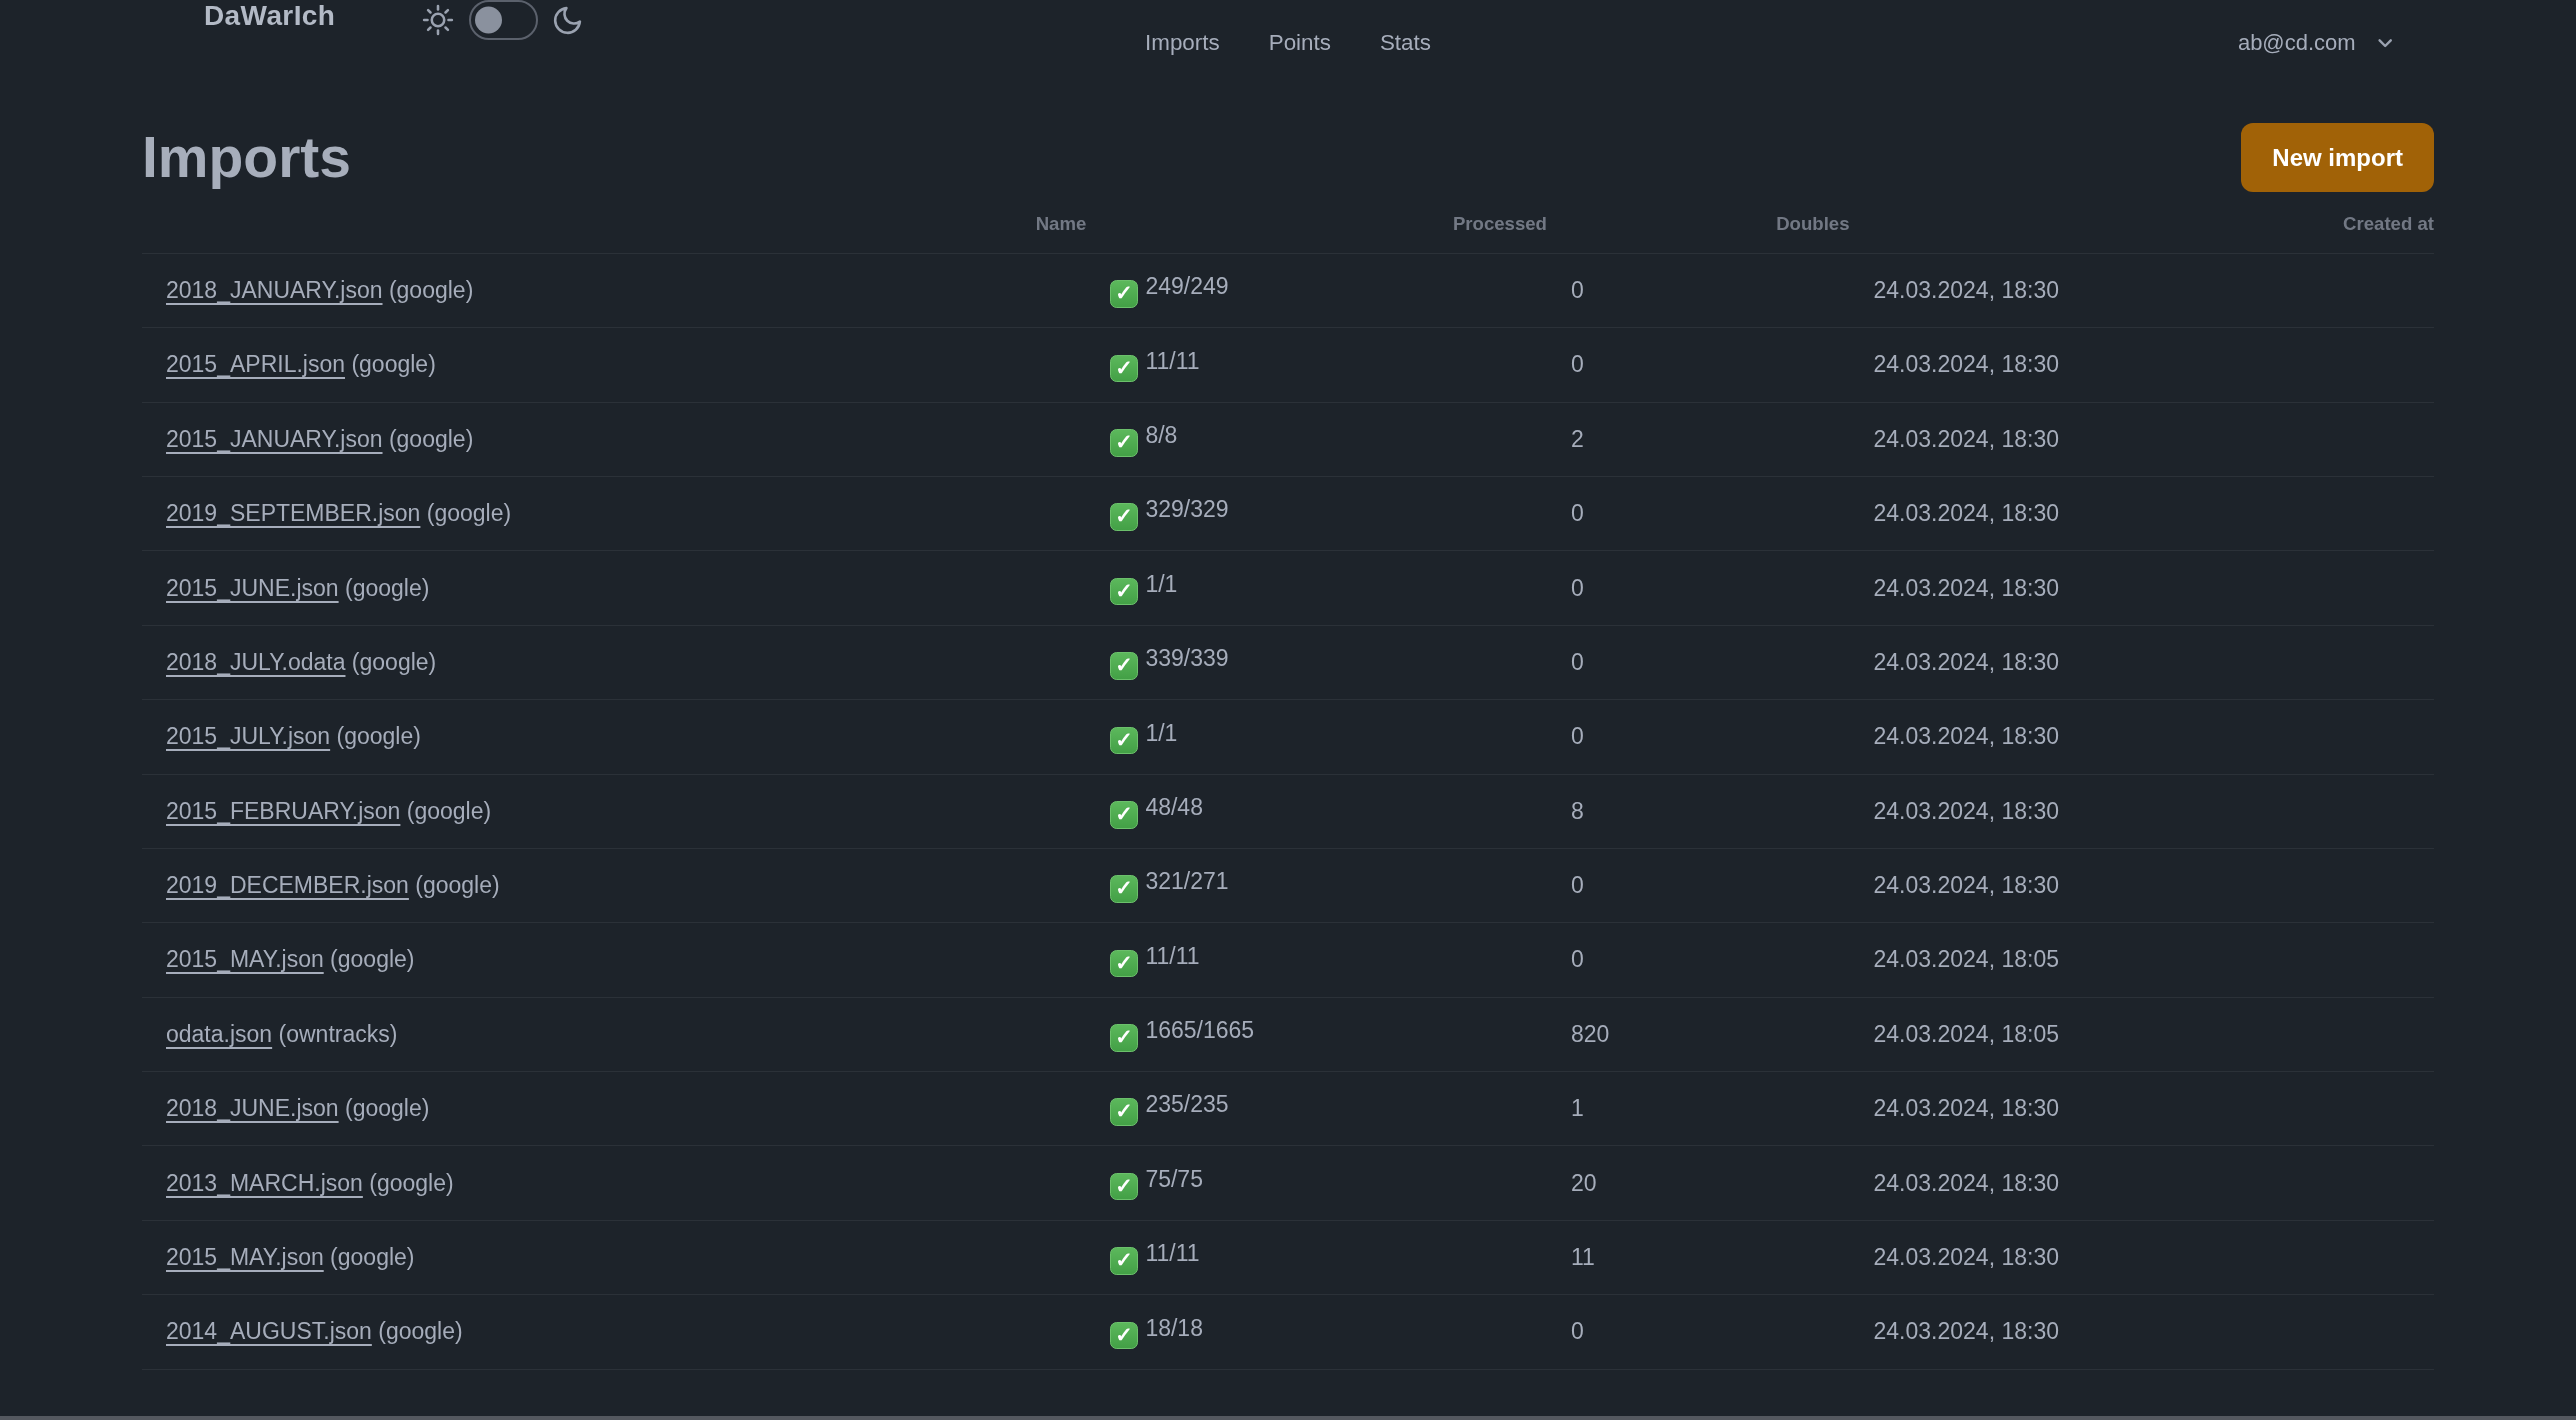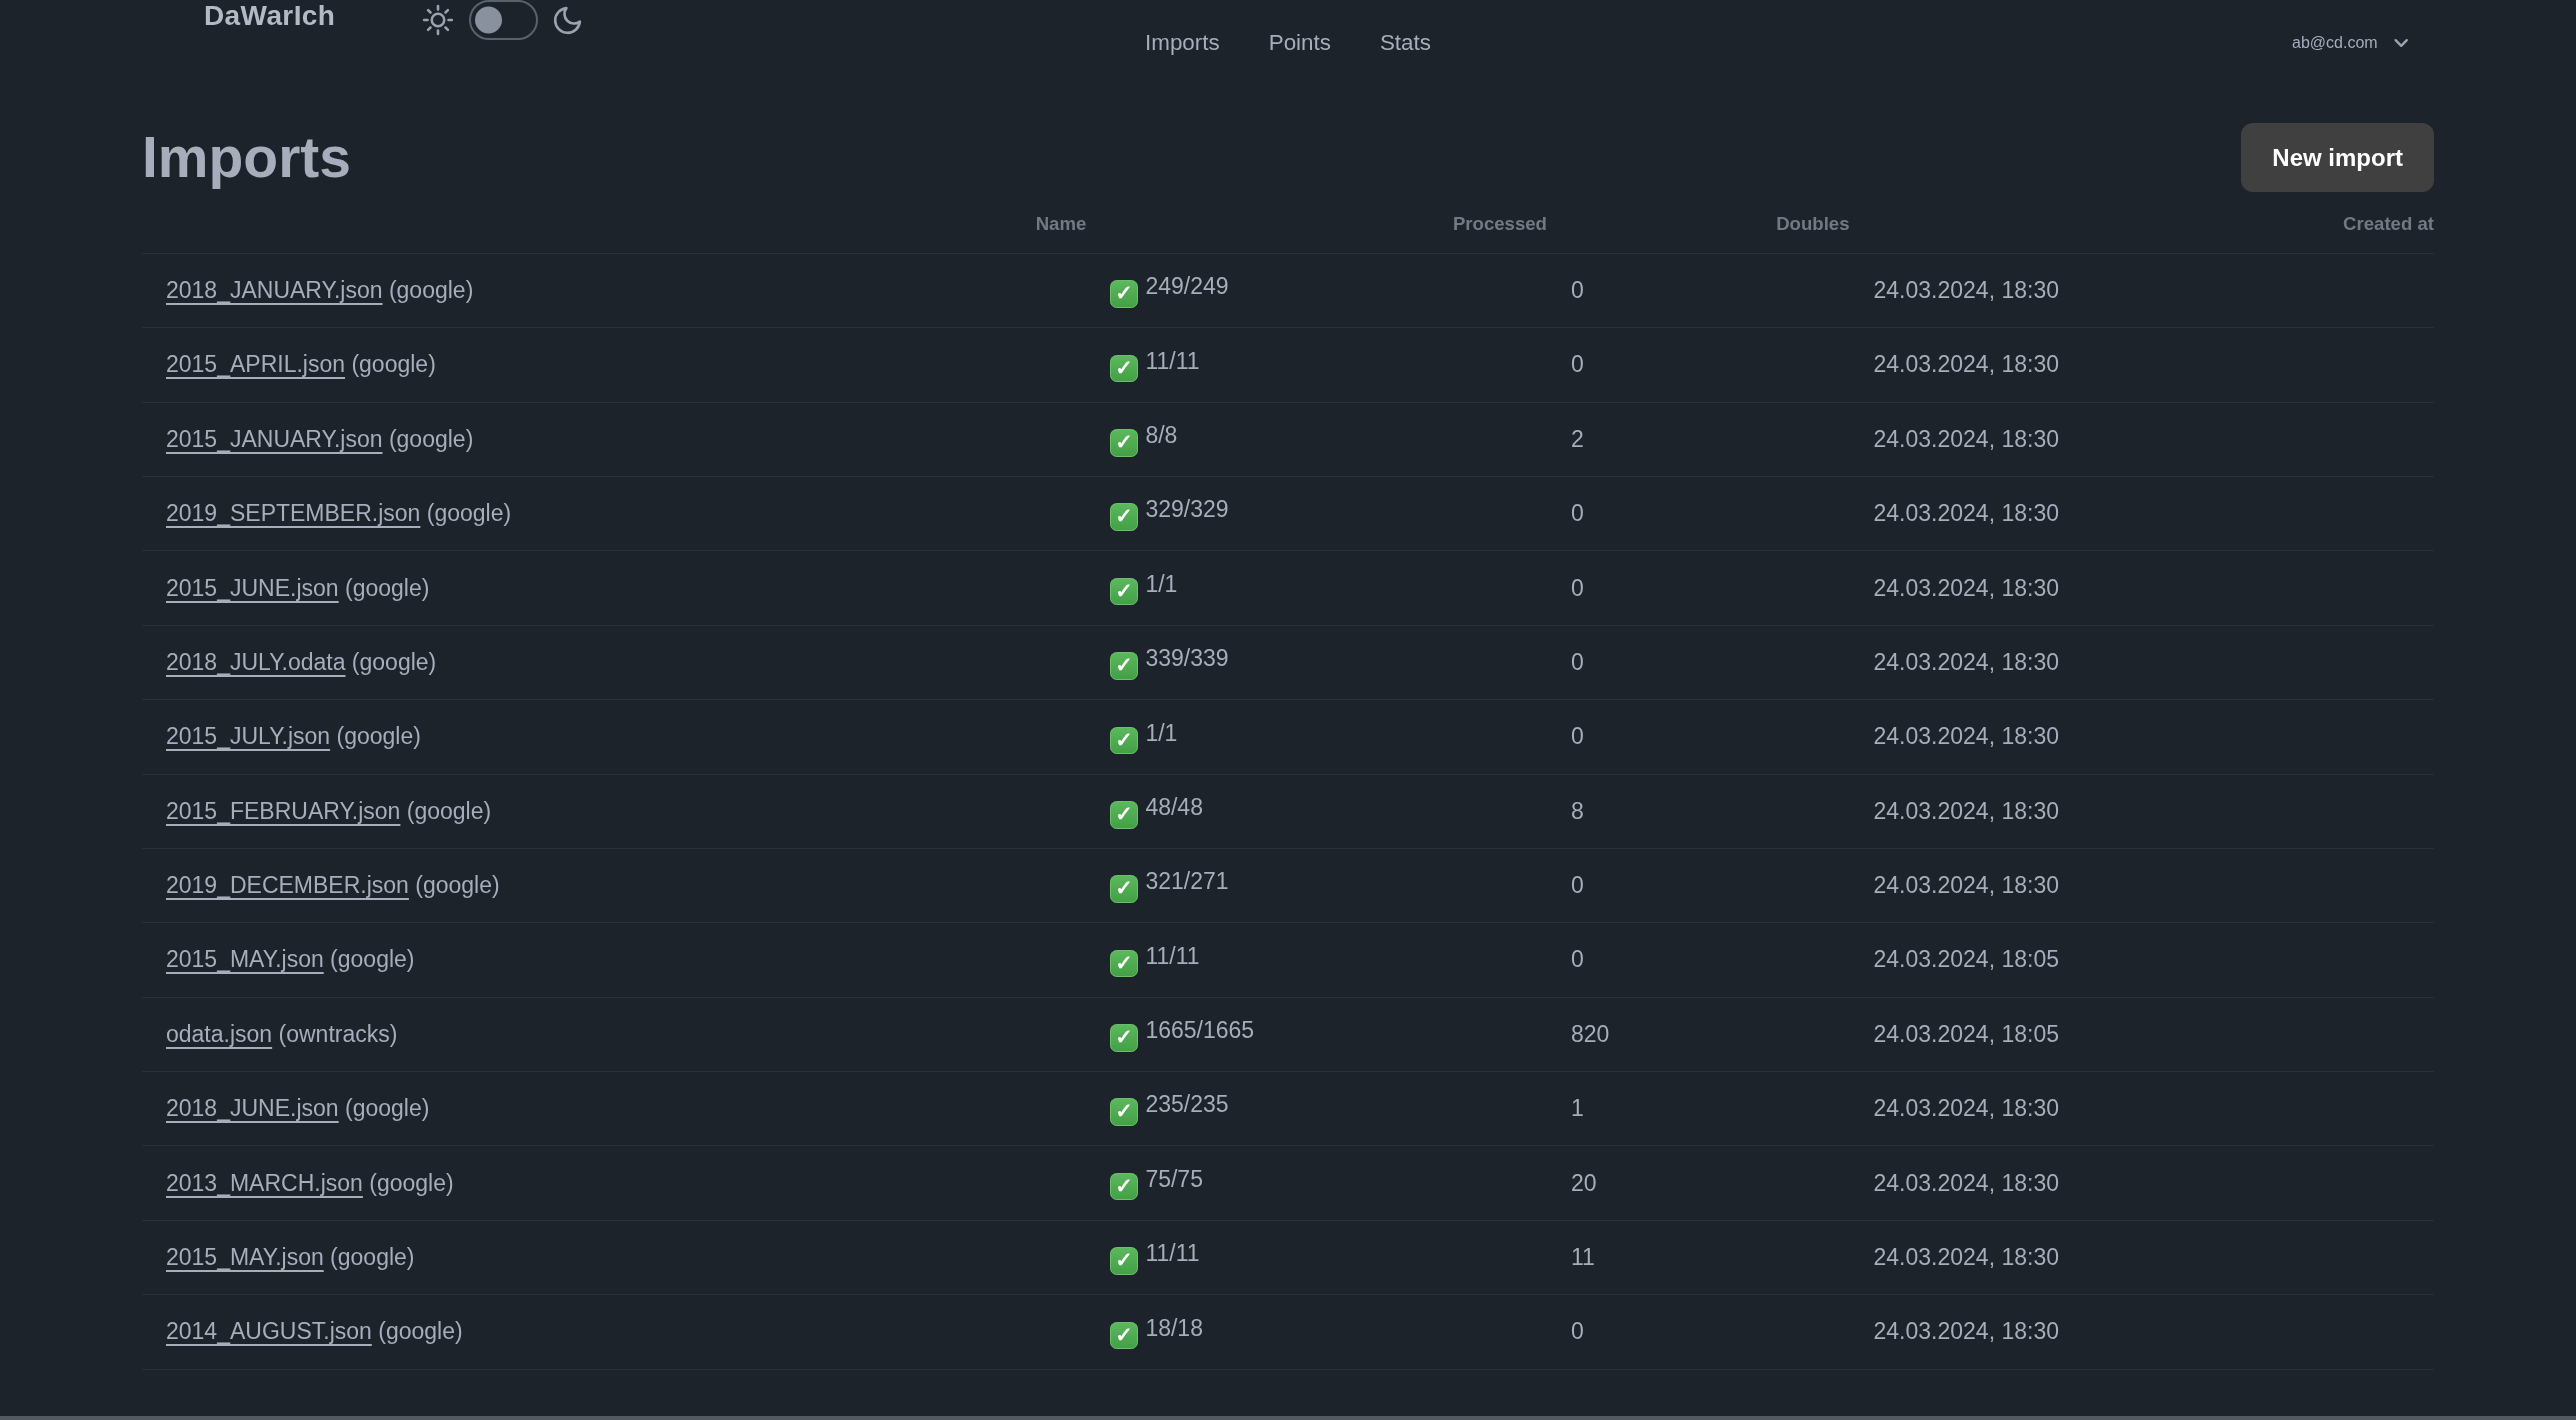--- a/index.html
+++ b/index.html
@@ -57,47 +57,47 @@
     gap: 49px;
   }
   .nav-links .nav-item {
     font-size: 22.4px;
     color: #a6adbb;
     cursor: pointer;
     white-space: nowrap;
   }
   .user-menu {
     position: absolute;
-    right: 164px; top: 50%;
+    right: 180px; top: 50%;
     transform: translateY(-50%);
     display: flex;
     align-items: center;
-    gap: 12px;
-    cursor: pointer;
-    font-size: 16px;
+    gap: 18px;
+    cursor: pointer;
+    font-size: 22px;
     color: #a6adbb;
   }
   
   .main { margin: 0 142px; }
   .title-row {
     margin-top: 37px;
     display: flex;
     justify-content: space-between;
     align-items: center;
   }
   .page-title {
     font-size: 57px;
     font-weight: 800;
     color: #a7aebb;
     line-height: 1.18;
   }
   .btn-primary {
     height: 69px;
     padding: 0 31px;
-    background: #404040;
+    background: #a16207;
     color: #ffffff;
     border: none;
     border-radius: 12px;
     font-family: "Liberation Sans", sans-serif;
     font-size: 24px;
     font-weight: 600;
     cursor: pointer;
   }
   
   table.imports {

